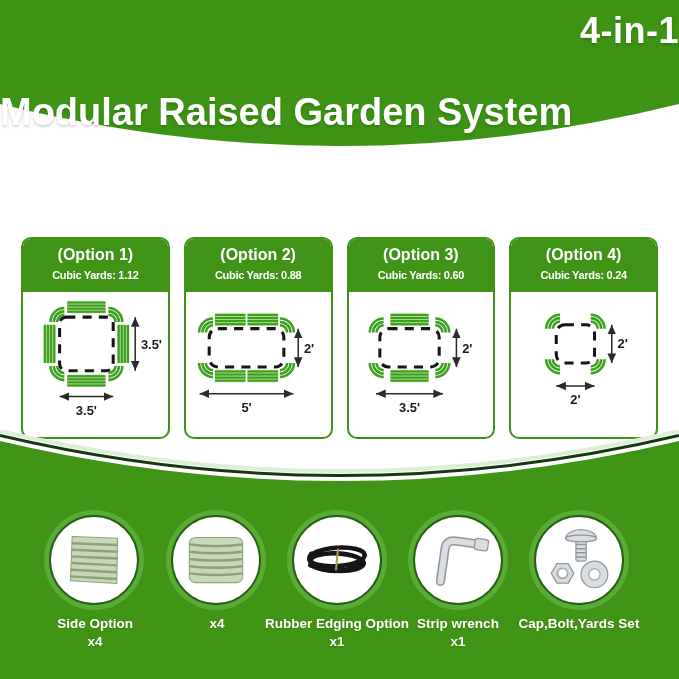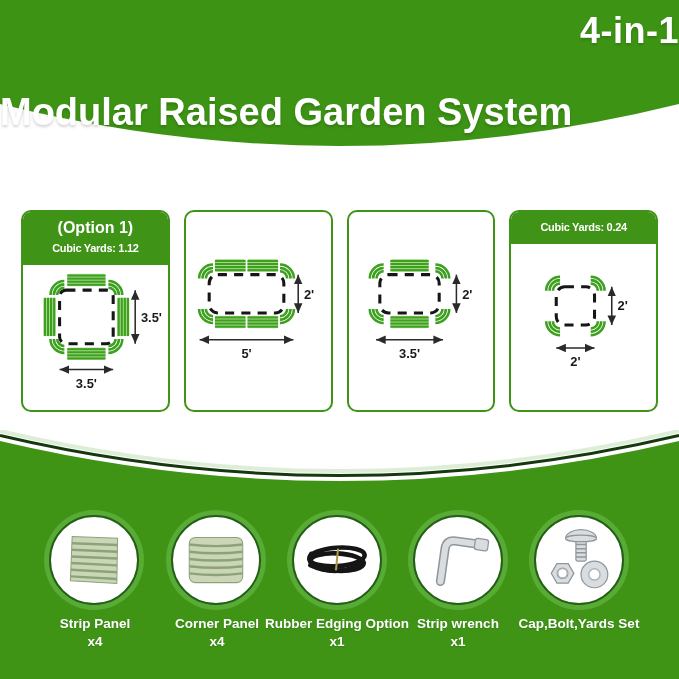--- a/index.html
+++ b/index.html
@@ -38,21 +38,21 @@
     text-shadow:0 2px 3px rgba(0,0,0,.18);white-space:nowrap;margin-top:31px;
   }
   
   .options-row{
     position:absolute;top:210px;left:21px;width:637px;height:202px;
     display:flex;gap:14px;
   }
   .option-card{
     flex:1;box-sizing:border-box;height:202px;background:#fff;
     border:2px solid var(--card-green);border-radius:10px;overflow:hidden;
-    display:flex;flex-direction:column;
+    display:flex;flex-direction:column;margin-top:27px;
   }
   .option-header{
     background:var(--card-green);color:#fff;text-align:center;
     padding:5px 2px 6px;border-radius:6px 6px 0 0;
   }
   .option-name{font-size:16px;font-weight:bold;line-height:21px;}
   .option-cubic{font-size:11px;font-weight:bold;line-height:21px;letter-spacing:-.3px;}
   .option-body{flex:1;display:flex;align-items:center;justify-content:center;}
   .dashed-bed{fill:none;stroke:#161616;stroke-width:3.2;stroke-dasharray:9.5 7.5;}
   .dim-line{stroke:#2a2a2a;stroke-width:1.6;}
@@ -147,20 +147,24 @@
           </g>
           <line class="dim-line" x1="117" y1="20" x2="117" y2="76" marker-start="url(#arr)" marker-end="url(#arr)"></line>
           <text class="dim-label" x="123" y="53">3.5'</text>
           <line class="dim-line" x1="38" y1="103" x2="94" y2="103" marker-start="url(#arr)" marker-end="url(#arr)"></line>
           <text class="dim-label" x="66" y="122" text-anchor="middle">3.5'</text>
         </svg>
       </div>
     </div>
 
     <div class="option-card">
+      <div class="option-header">
+        <div class="option-name">(Option 2)</div>
+        <div class="option-cubic">Cubic Yards: 0.88</div>
+      </div>
       <div class="option-body">
         <svg width="144" height="134" viewBox="0 0 150 140">
           <rect class="dashed-bed" x="24" y="32" width="78" height="40" rx="9"></rect>
           <g>
             <use href="#hpanel" transform="translate(30,16) scale(0.8,1)"></use>
             <use href="#hpanel" transform="translate(64,16) scale(0.8,1)"></use>
             <use href="#hpanel" transform="translate(30,75) scale(0.8,1)"></use>
             <use href="#hpanel" transform="translate(64,75) scale(0.8,1)"></use>
           </g>
           <g>
@@ -171,20 +175,24 @@
           </g>
           <line class="dim-line" x1="117" y1="32" x2="117" y2="72" marker-start="url(#arr)" marker-end="url(#arr)"></line>
           <text class="dim-label" x="123" y="57">2'</text>
           <line class="dim-line" x1="14" y1="100" x2="112" y2="100" marker-start="url(#arr)" marker-end="url(#arr)"></line>
           <text class="dim-label" x="63" y="119" text-anchor="middle">5'</text>
         </svg>
       </div>
     </div>
 
     <div class="option-card">
+      <div class="option-header">
+        <div class="option-name">(Option 3)</div>
+        <div class="option-cubic">Cubic Yards: 0.60</div>
+      </div>
       <div class="option-body">
         <svg width="144" height="134" viewBox="0 0 150 140">
           <rect class="dashed-bed" x="32" y="32" width="62" height="40" rx="9"></rect>
           <g>
             <use href="#hpanel" transform="translate(43,16)"></use>
             <use href="#hpanel" transform="translate(43,75)"></use>
           </g>
           <g>
             <use href="#cornerpc" transform="translate(36,36)"></use>
             <use href="#cornerpc" transform="translate(90,36) rotate(90)"></use>
@@ -194,20 +202,21 @@
           <line class="dim-line" x1="112" y1="32" x2="112" y2="72" marker-start="url(#arr)" marker-end="url(#arr)"></line>
           <text class="dim-label" x="118" y="57">2'</text>
           <line class="dim-line" x1="28" y1="100" x2="98" y2="100" marker-start="url(#arr)" marker-end="url(#arr)"></line>
           <text class="dim-label" x="63" y="119" text-anchor="middle">3.5'</text>
         </svg>
       </div>
     </div>
 
     <div class="option-card">
       <div class="option-header">
+        <div class="option-name">(Option 4)</div>
         <div class="option-cubic">Cubic Yards: 0.24</div>
       </div>
       <div class="option-body">
         <svg width="144" height="134" viewBox="0 0 150 140">
           <rect class="dashed-bed" x="46" y="28" width="40" height="40" rx="9"></rect>
           <g>
             <use href="#cornerpc" transform="translate(50,32)"></use>
             <use href="#cornerpc" transform="translate(82,32) rotate(90)"></use>
             <use href="#cornerpc" transform="translate(82,64) rotate(180)"></use>
             <use href="#cornerpc" transform="translate(50,64) rotate(270)"></use>
@@ -236,36 +245,35 @@
           <path class="sage-ridge" d="M15.4,18.5 L59.6,22.6"></path>
           <path class="sage-ridge" d="M14.8,24.9 L59.1,29.2"></path>
           <path class="sage-ridge" d="M14.2,31.4 L58.7,35.8"></path>
           <path class="sage-ridge" d="M13.6,37.8 L58.2,42.4"></path>
           <path class="sage-ridge" d="M13.0,44.3 L57.8,49.0"></path>
           <path class="sage-ridge" d="M12.4,50.7 L57.3,55.6"></path>
         </g>
       </svg>
     </div>
     <div class="part-label" style="left:23px">
-      <div>Strip Panel</div>
+      <div>Side Option</div>
       <div>x4</div>
     </div>
 
     <div class="part-circle" style="left:171px">
       <svg width="74" height="74" viewBox="0 0 72 72">
         <rect class="sage-fill" x="10" y="14" width="52" height="44" rx="6"></rect>
         <path class="sage-ridge" d="M10,21 Q36,24 62,21"></path>
         <path class="sage-ridge" d="M10,28 Q36,31 62,28"></path>
         <path class="sage-ridge" d="M10,35 Q36,38 62,35"></path>
         <path class="sage-ridge" d="M10,42 Q36,45 62,42"></path>
         <path class="sage-ridge" d="M10,49 Q36,52 62,49"></path>
       </svg>
     </div>
     <div class="part-label" style="left:145px">
-      <div>Corner Panel</div>
       <div>x4</div>
     </div>
 
     <div class="part-circle" style="left:292px">
       <svg width="74" height="74" viewBox="0 0 72 72">
         <ellipse class="rubber" cx="36" cy="33" rx="27" ry="9" transform="rotate(-4 36 33)"></ellipse>
         <ellipse class="rubber" cx="36" cy="38" rx="26" ry="8.5" transform="rotate(3 36 38)"></ellipse>
         <path class="rubber" d="M10,41 Q36,53 62,39"></path>
         <path class="rubber" d="M11,30 q-4,6 2,10"></path>
         <path d="M37,25 L35,46" stroke="#ad9a52" stroke-width="2" fill="none"></path>

